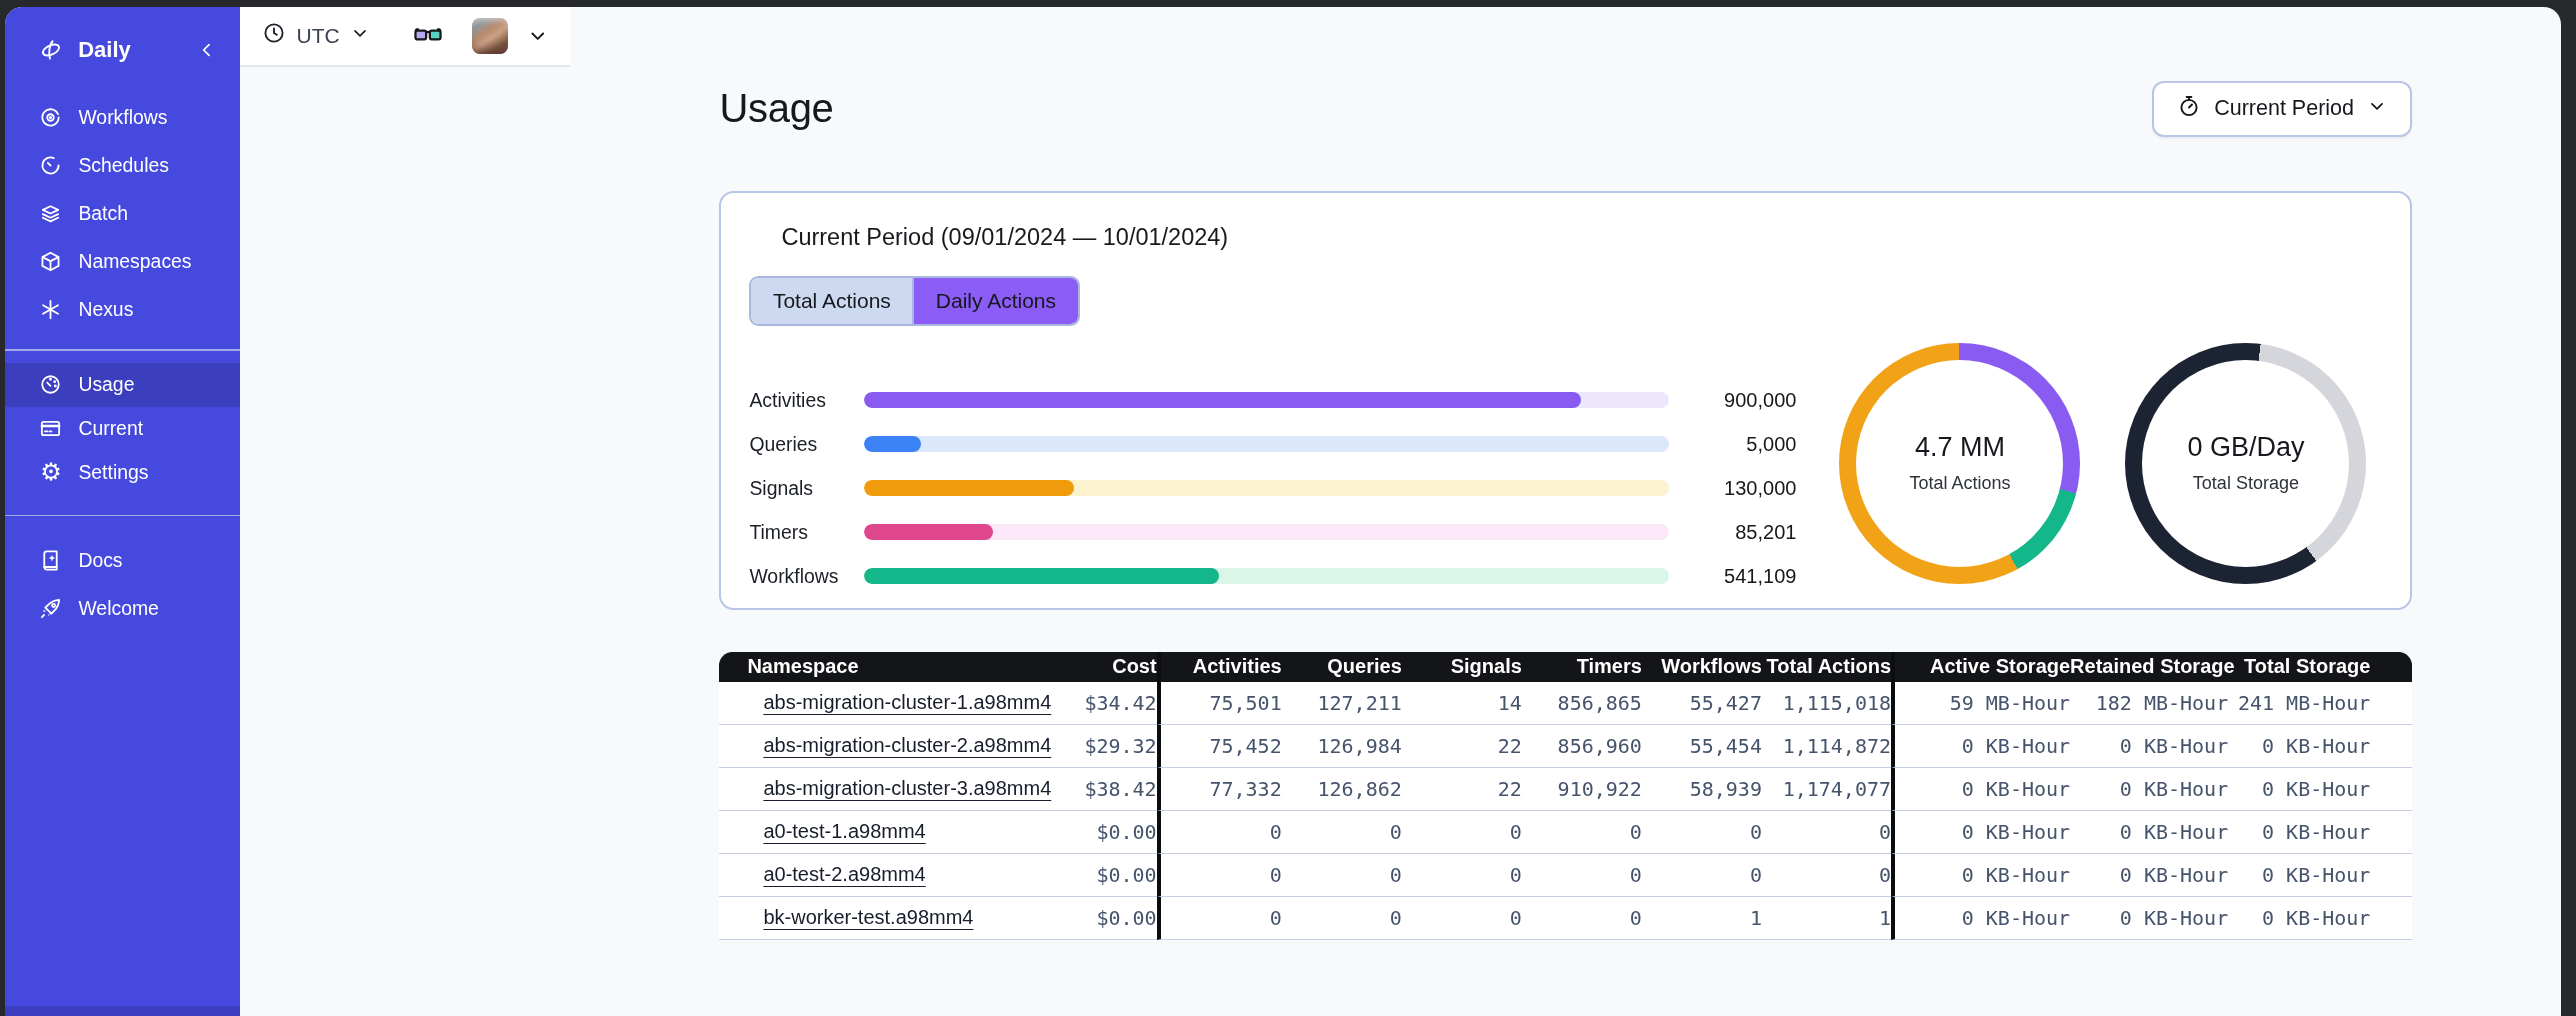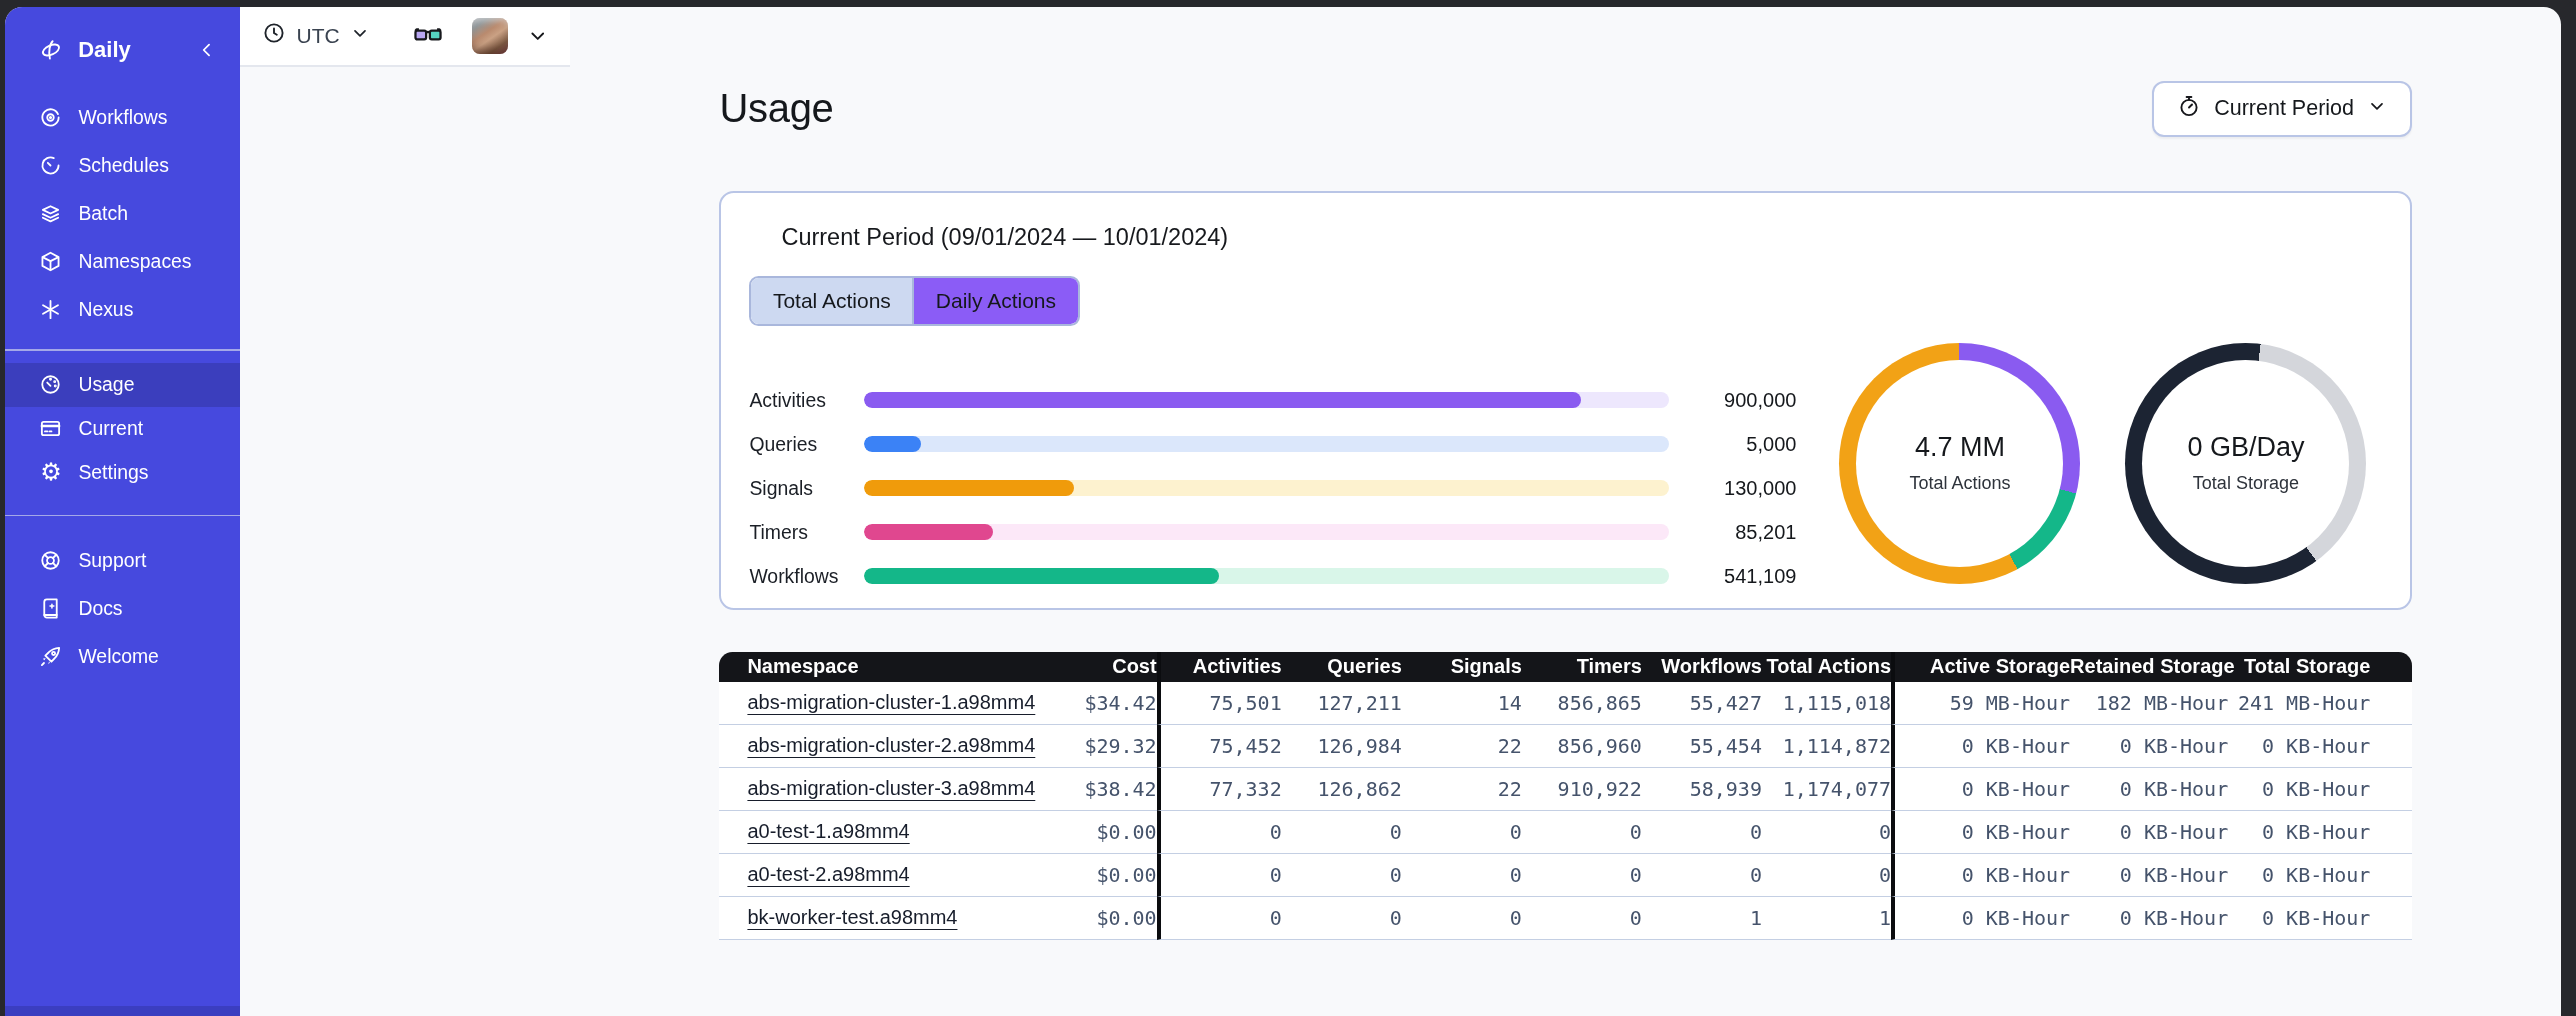--- a/index.html
+++ b/index.html
@@ -78,21 +78,21 @@
   th,td{box-sizing:border-box;}
   thead th{background:#141519;color:#fff;font-size:20px;font-weight:600;height:30px;
     text-align:right;padding:0;white-space:nowrap;}
   thead th.left{text-align:left;padding-left:28px;}
   tbody td{background:#fff;font-family:"DejaVu Sans Mono",monospace;font-size:20px;color:#45536b;
     height:43px;text-align:right;padding:0;border-bottom:1.3px solid #c4cfe3;white-space:nowrap;}
   tbody td.left{text-align:left;padding-left:28px;font-family:"Liberation Sans",sans-serif;}
   th.sep,td.sep{border-left:4px solid #0b0c0f;}
   th:last-child,td:last-child{padding-right:42px;}
   .ns-link{color:#171d2b;text-decoration:underline;text-underline-offset:4.7px;
-    text-decoration-thickness:1.3px;cursor:pointer;}
+    text-decoration-thickness:1.3px;cursor:pointer;margin-left:16px;}
 </style>
 </head>
 <body>
 
 <div class="window">
 
   <nav class="sidebar">
     <div class="logo-row">
       <span class="icon">
         <svg width="24" height="24" viewBox="0 0 24 24" fill="none" stroke="#fff" stroke-width="1.9" stroke-linecap="round">
@@ -187,30 +187,20 @@
       </div>
       <div class="nav-item">
         <span class="icon gear-glyph">⚙</span>
         <span>Settings</span>
       </div>
     </div>
 
     <div class="side-divider d2"></div>
 
     <div class="nav-group">
-      <div class="nav-item">
-        <span class="icon">
-          <svg width="23" height="23" viewBox="0 0 24 24" fill="none" stroke="#fff" stroke-width="1.9" stroke-linecap="round">
-            <circle cx="12" cy="12" r="8.6"></circle>
-              <circle cx="12" cy="12" r="3.6"></circle>
-            <path d="M5.9 5.9 9.4 9.4M18.1 5.9 14.6 9.4M5.9 18.1 9.4 14.6M18.1 18.1 14.6 14.6"></path>
-          </svg>
-        </span>
-        <span>Support</span>
-      </div>
       <div class="nav-item">
         <span class="icon">
           <svg width="23" height="23" viewBox="0 0 24 24" fill="none" stroke="#fff" stroke-width="1.9" stroke-linecap="round" stroke-linejoin="round">
             <path d="M5.5 5.2A2.7 2.7 0 0 1 8.2 2.5h10.3v19H8.2a2.7 2.7 0 0 1-2.7-2.7z"></path>
             <path d="M5.5 18.8h13"></path>
               <path d="M11.5 9.5h4M13.5 7.5v4" stroke-width="1.6"></path>
           </svg>
         </span>
         <span>Docs</span>
       </div>

